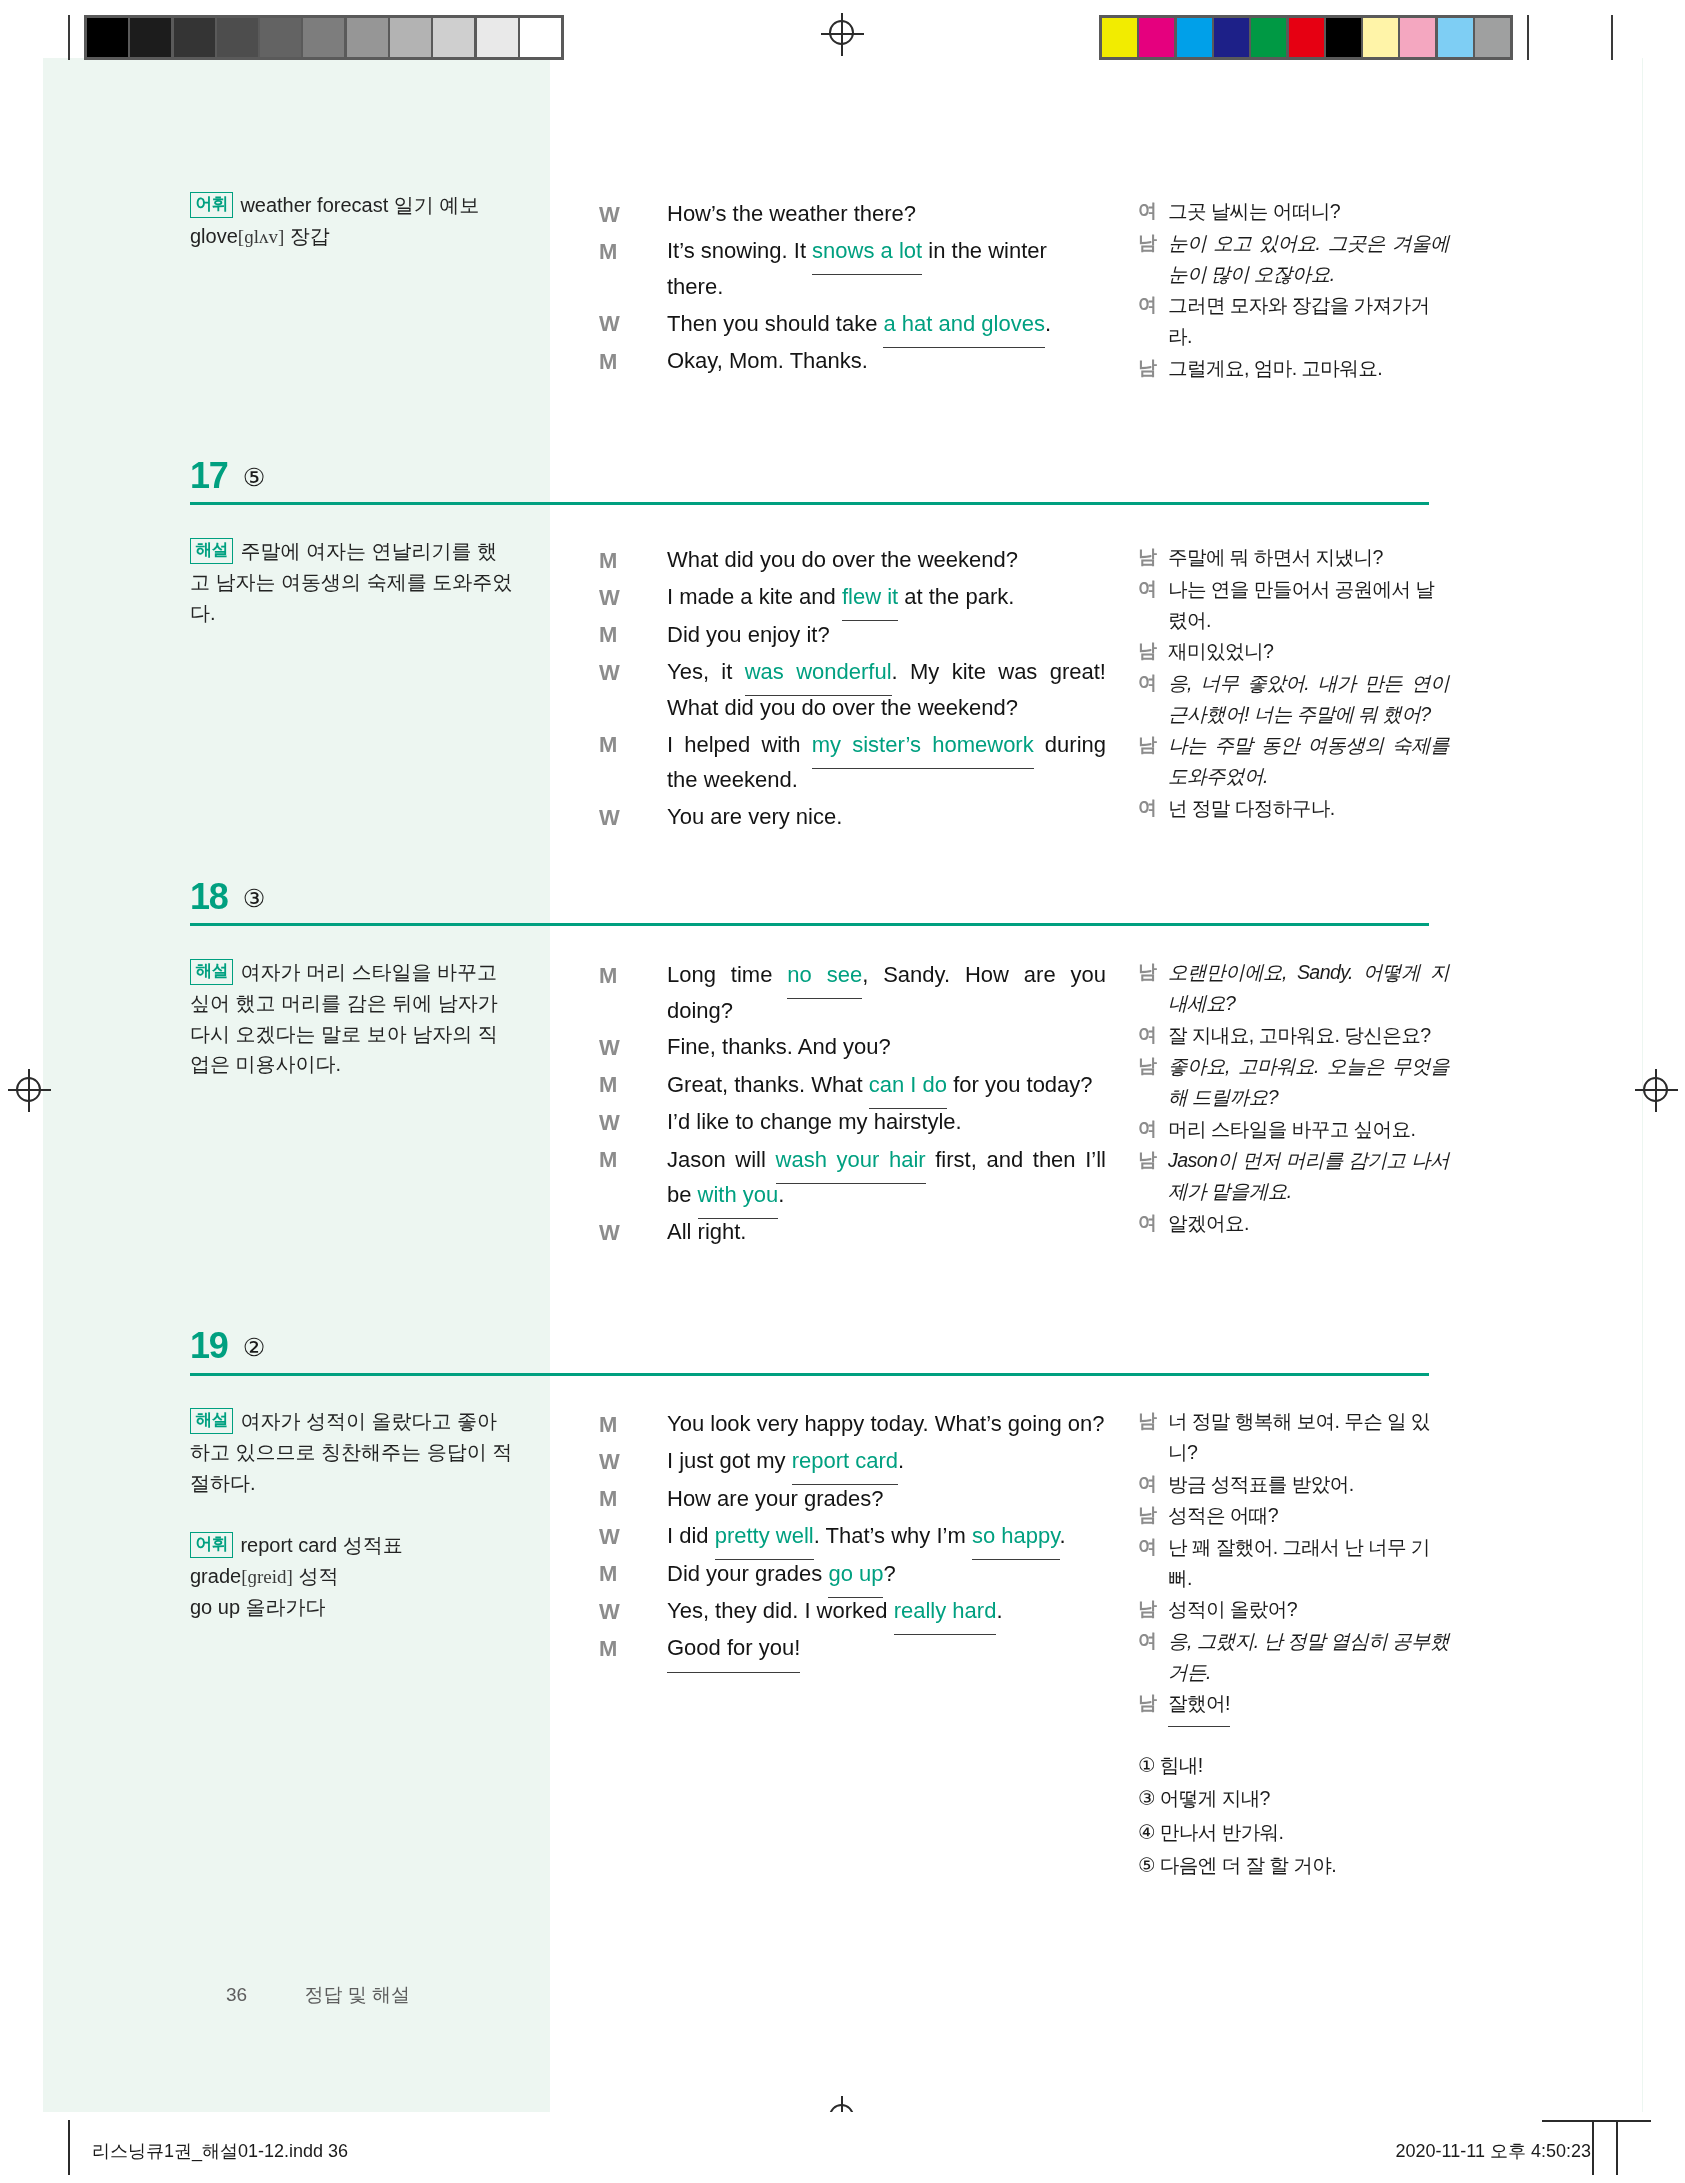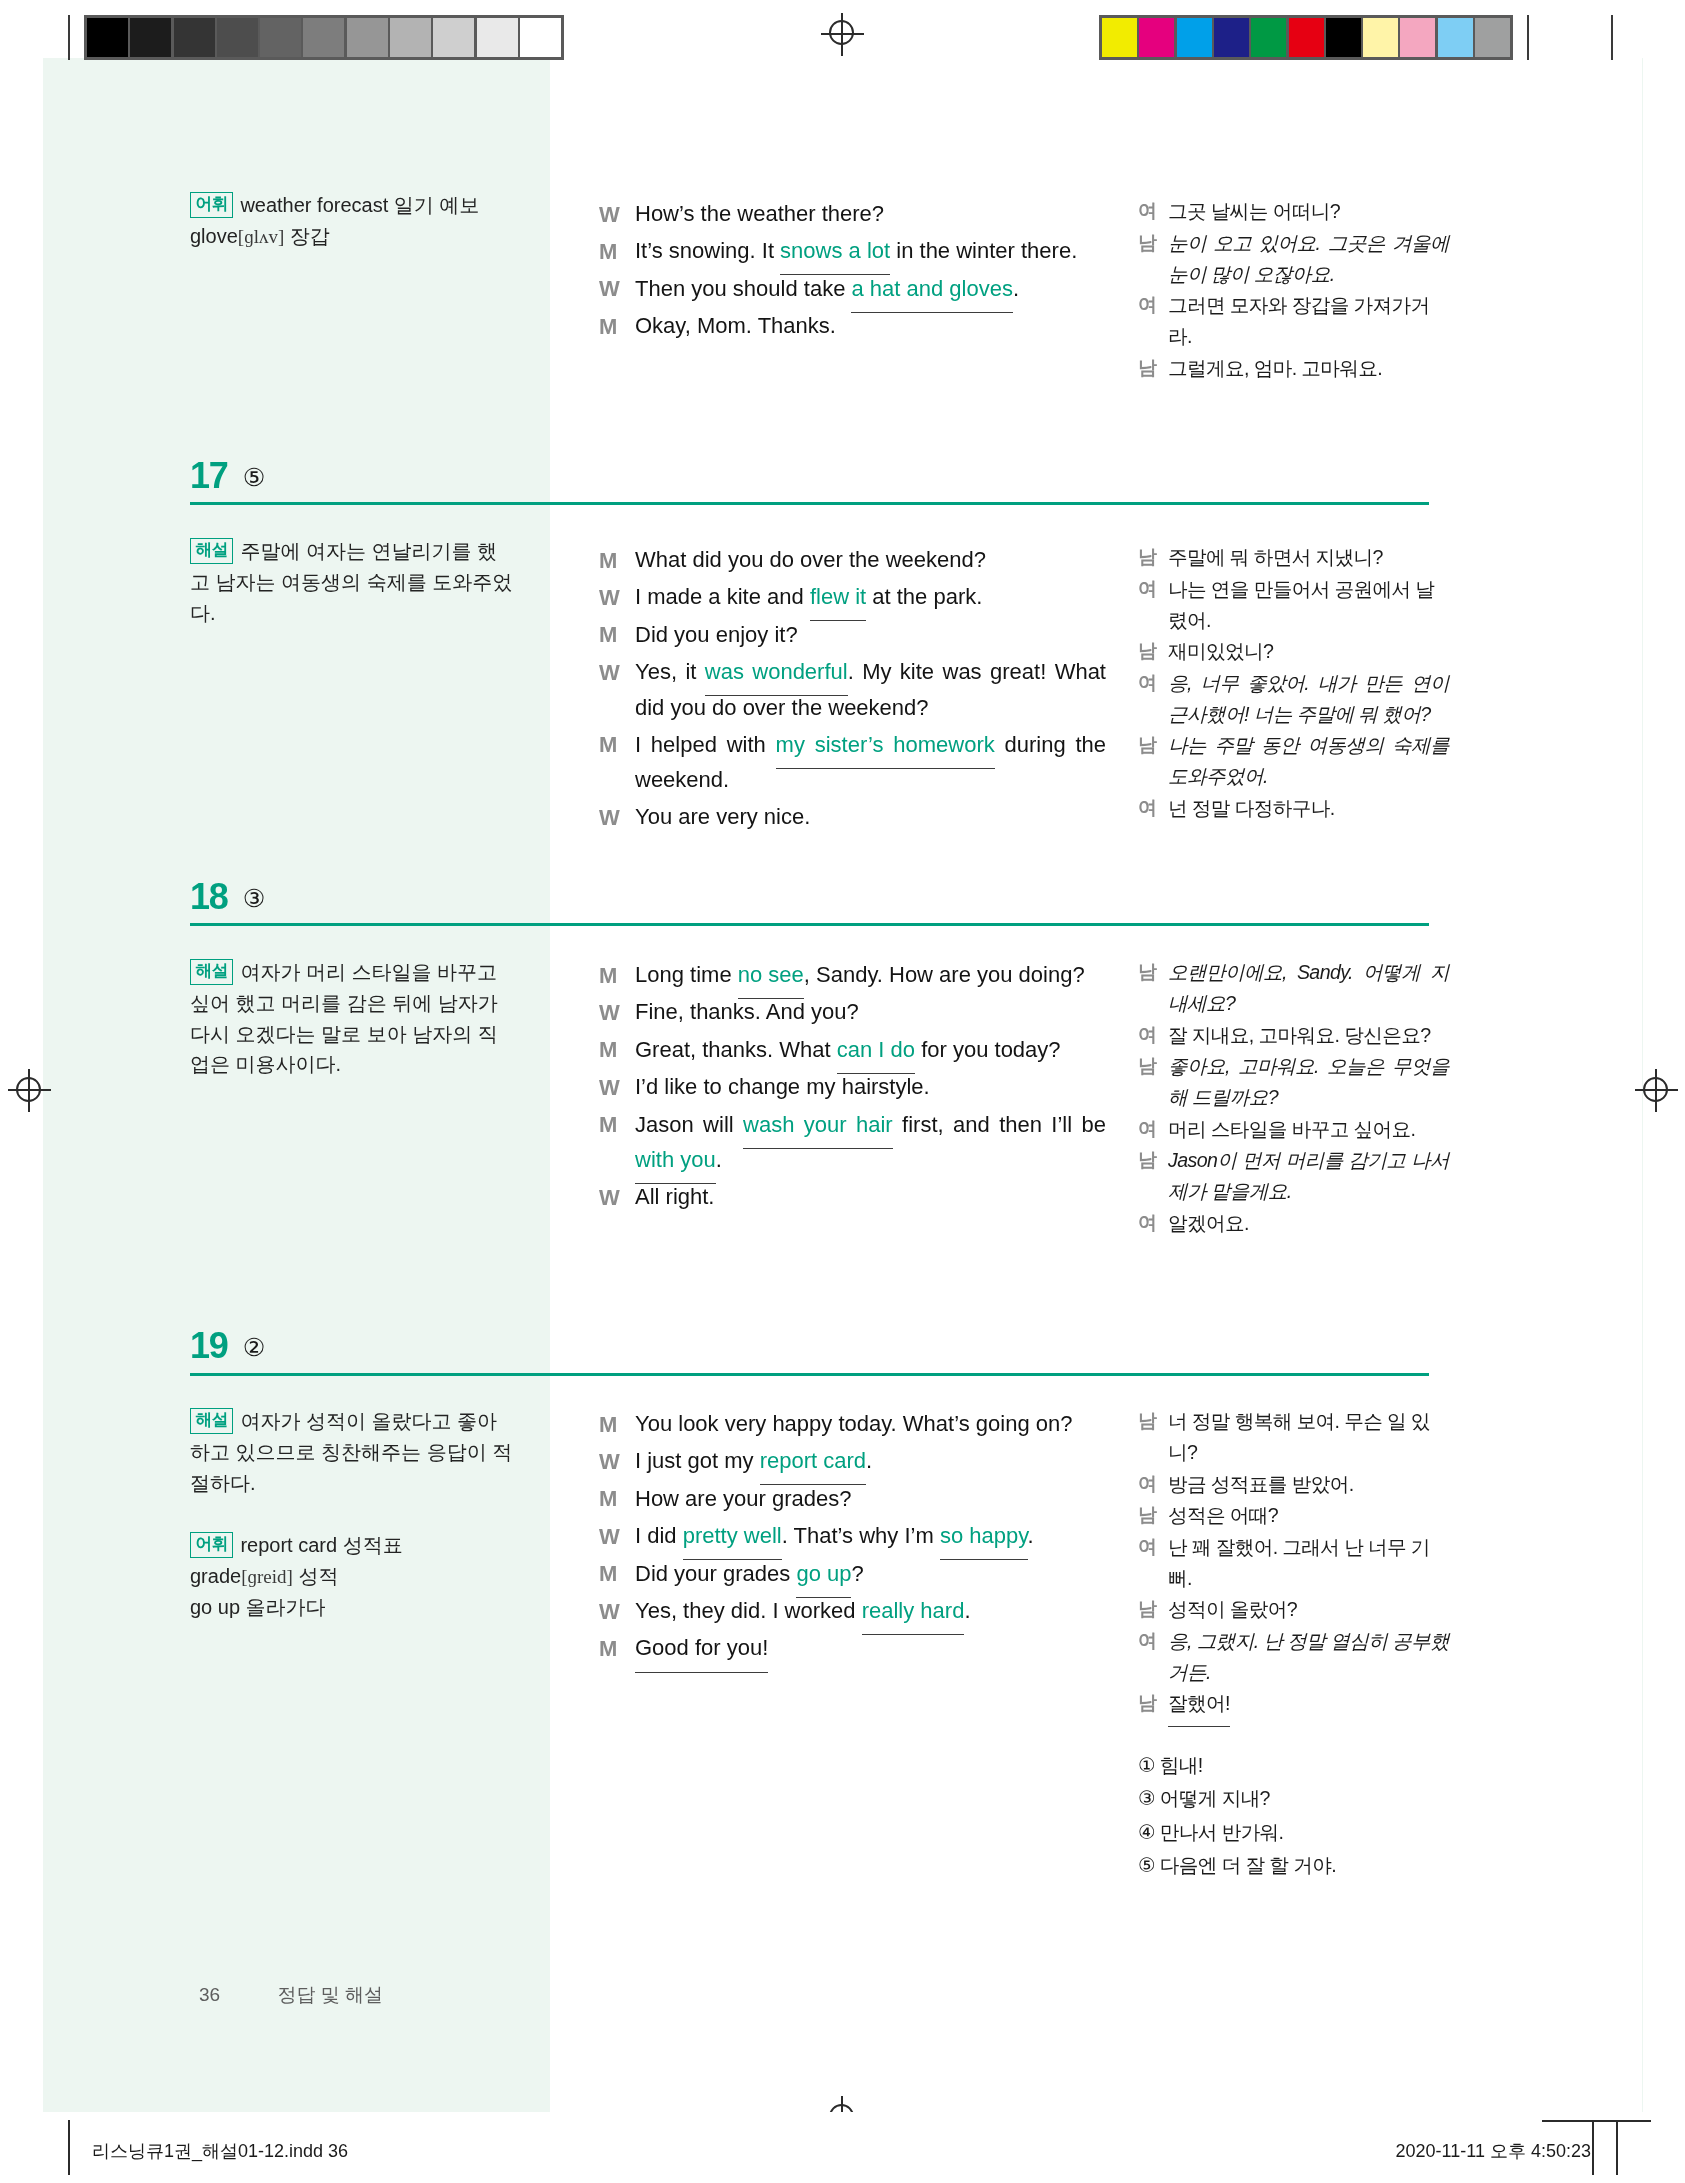--- a/index.html
+++ b/index.html
@@ -110,21 +110,21 @@
   .dialog{
     position:absolute;left:599px;width:507px;
     font-size:22px;line-height:1.62;color:#141414;
   }
   .dl{display:flex;align-items:flex-start;margin-bottom:1.2px;}
   .spk{
     width:36px;flex:0 0 36px;
     font-weight:bold;color:#8c8c8c;font-size:22px;
     padding-top:0.6px;
   }
-  .utt{flex:1 1 auto;}
+  .utt{flex:1 1 auto;margin-left:32px;}
   .hl{color:#00A080;border-bottom:1.7px solid #3d3d3d;padding-bottom:11px;}
   .ul{border-bottom:1.7px solid #3d3d3d;padding-bottom:12px;}
   .just .utt{text-align:justify;text-align-last:left;}
 
   
   .trans{
     position:absolute;left:1138px;width:311px;
     font-size:19.6px;line-height:1.58;color:#1c1c1c;letter-spacing:-0.6px;
   }
   .tl{display:flex;align-items:flex-start;margin-bottom:0.6px;}
@@ -135,21 +135,21 @@
   .ttxt{flex:1 1 auto;}
   .tjust .ttxt{text-align:justify;text-align-last:left;font-style:italic;}
   .choices{margin-top:31px;}
   .choices div{margin-bottom:2.3px;}
 
   
   .footer{
     position:absolute;left:199px;top:1982px;
     font-size:19px;color:#5d5d5d;
   }
-  .footer .pg{margin-right:52px;}
+  .footer .pg{margin-right:52px;margin-left:27px;}
   .footer span{display:inline-block;}
 
   .printbar{
     position:absolute;left:0;top:2112px;width:1686px;height:71px;
     background:#ffffff;
   }
   .printbar .pbtext{
     position:absolute;top:26.5px;
     font-family:"Liberation Sans","DejaVu Sans",sans-serif;
     font-size:18px;color:#1a1a1a;letter-spacing:0px;

